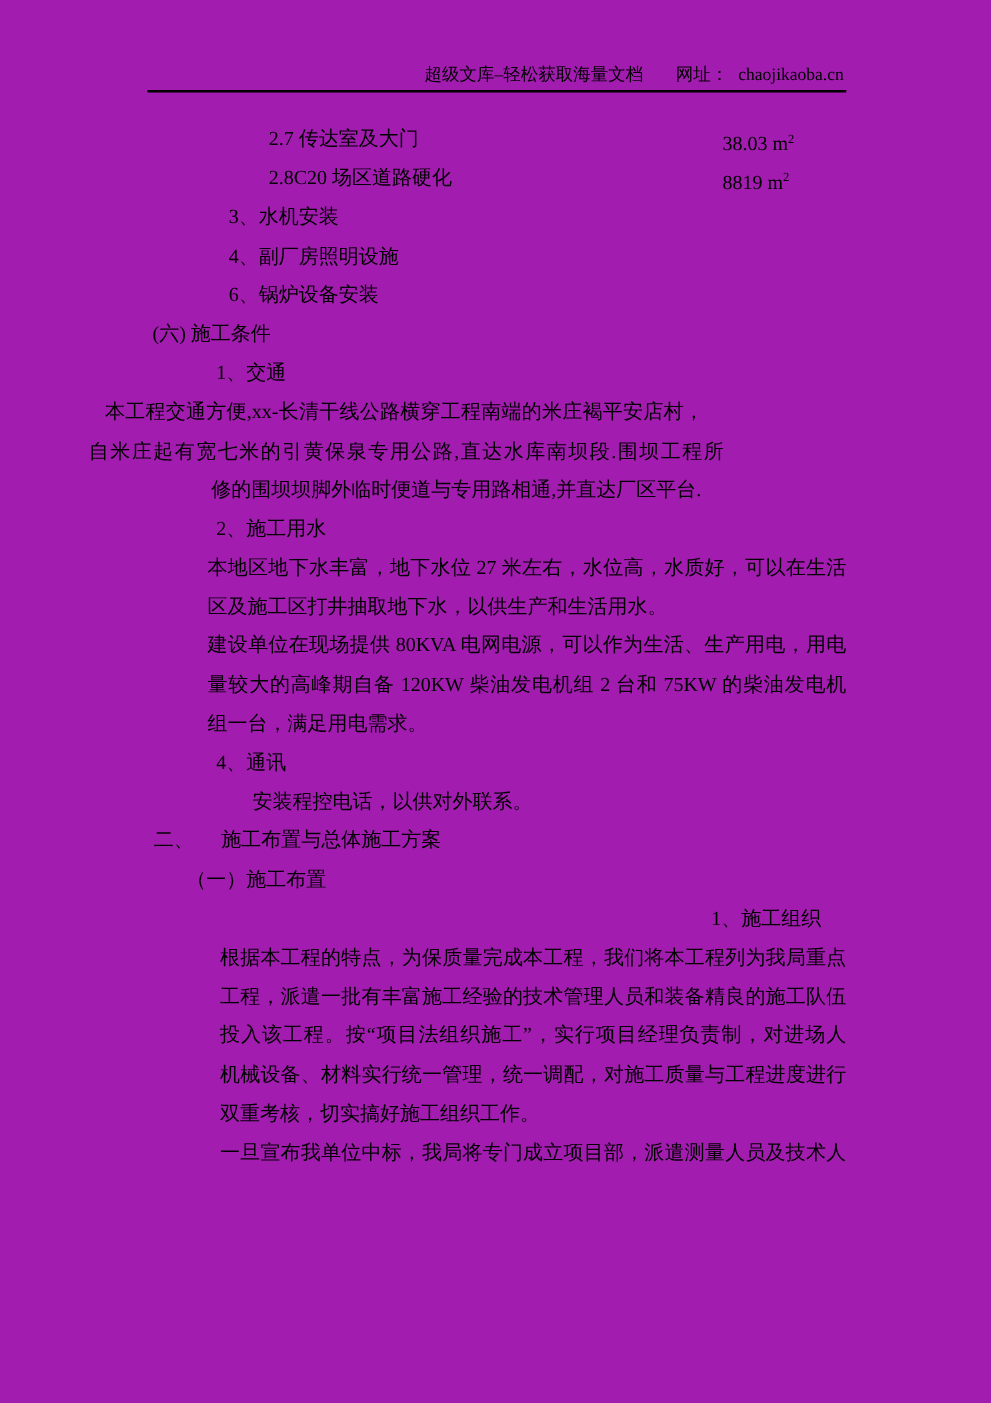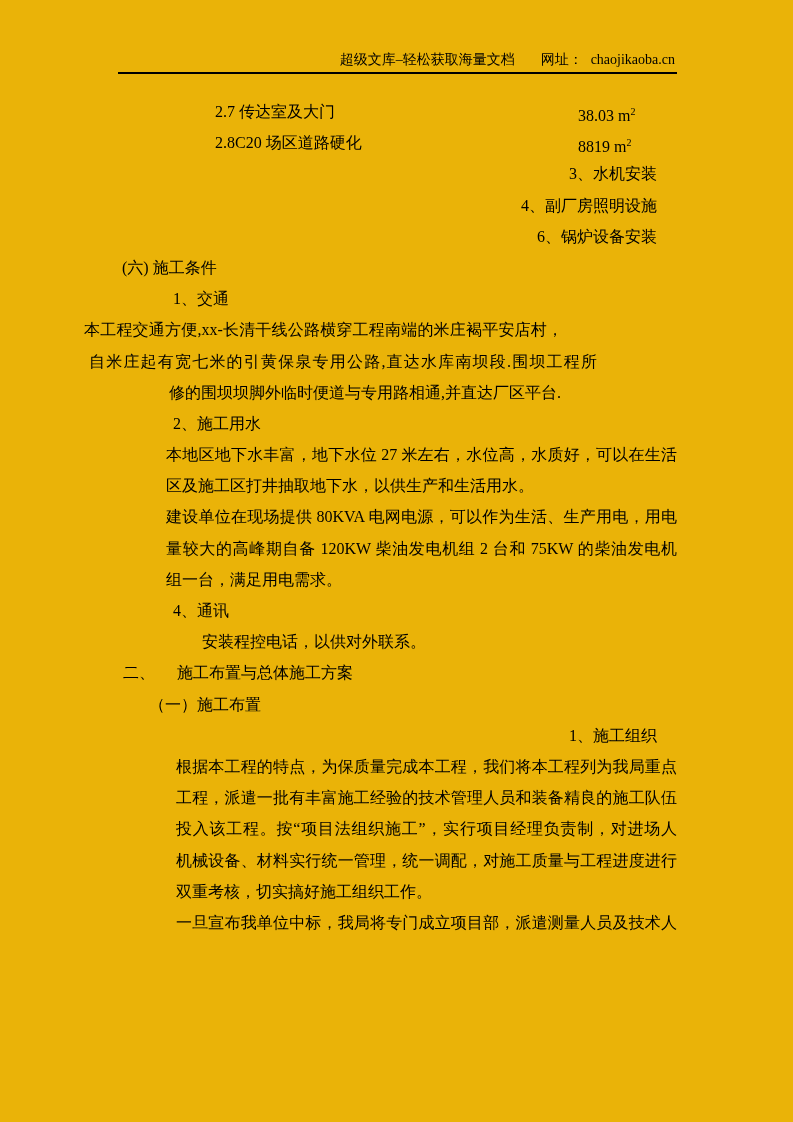--- a/index.html
+++ b/index.html
@@ -4,21 +4,21 @@
 <style>
   html, body {
     margin: 0;
     padding: 0;
     background: #ffffff;
   }
   .page {
     position: relative;
     width: 793px;
     height: 1122px;
-    background: #eab308;
+    background: #a21caf;
     color: #000000;
     font-family: "Liberation Serif", "DejaVu Serif", serif;
     overflow: hidden;
   }
   
   .header {
     position: absolute;
     top: 40px;
     left: 118px;
     width: 559px;
@@ -52,25 +52,25 @@
   .fill {
     white-space: normal;
     overflow: hidden;
     text-align: justify;
     text-align-last: justify;
   }
   
   .ind-area   { padding-left: 215px; }
   .area-value { position: absolute; left: 578px; top: 0; }
   .area-value sup { font-size: 10px; }
-  .ind-equip  { padding-left: 183px; text-align: right; }
+  .ind-equip  { padding-left: 183px; }
   .ind-h6     { padding-left: 122px; }
   .ind-sub    { padding-left: 173px; }
   .p-traffic-first { margin-left: 84px; width: 479px; }
-  .p-traffic       { margin-left: 89px; width: 508px; }
+  .p-traffic       { margin-left: 71px; width: 508px; }
   .p-traffic-last  { padding-left: 169px; }
   .p-body          { margin-left: 166px; width: 511px; }
   .p-body-last     { padding-left: 166px; }
   .p-tel           { padding-left: 202px; }
   .sec2            { padding-left: 123px; }
   .sec2-num        { display: inline-block; width: 54px; }
   .sub-one         { padding-left: 149px; }
   .org-h           { padding-left: 177px; text-align: right; }
   .p-org           { margin-left: 176px; width: 501px; }
   .p-org-last      { padding-left: 176px; }

